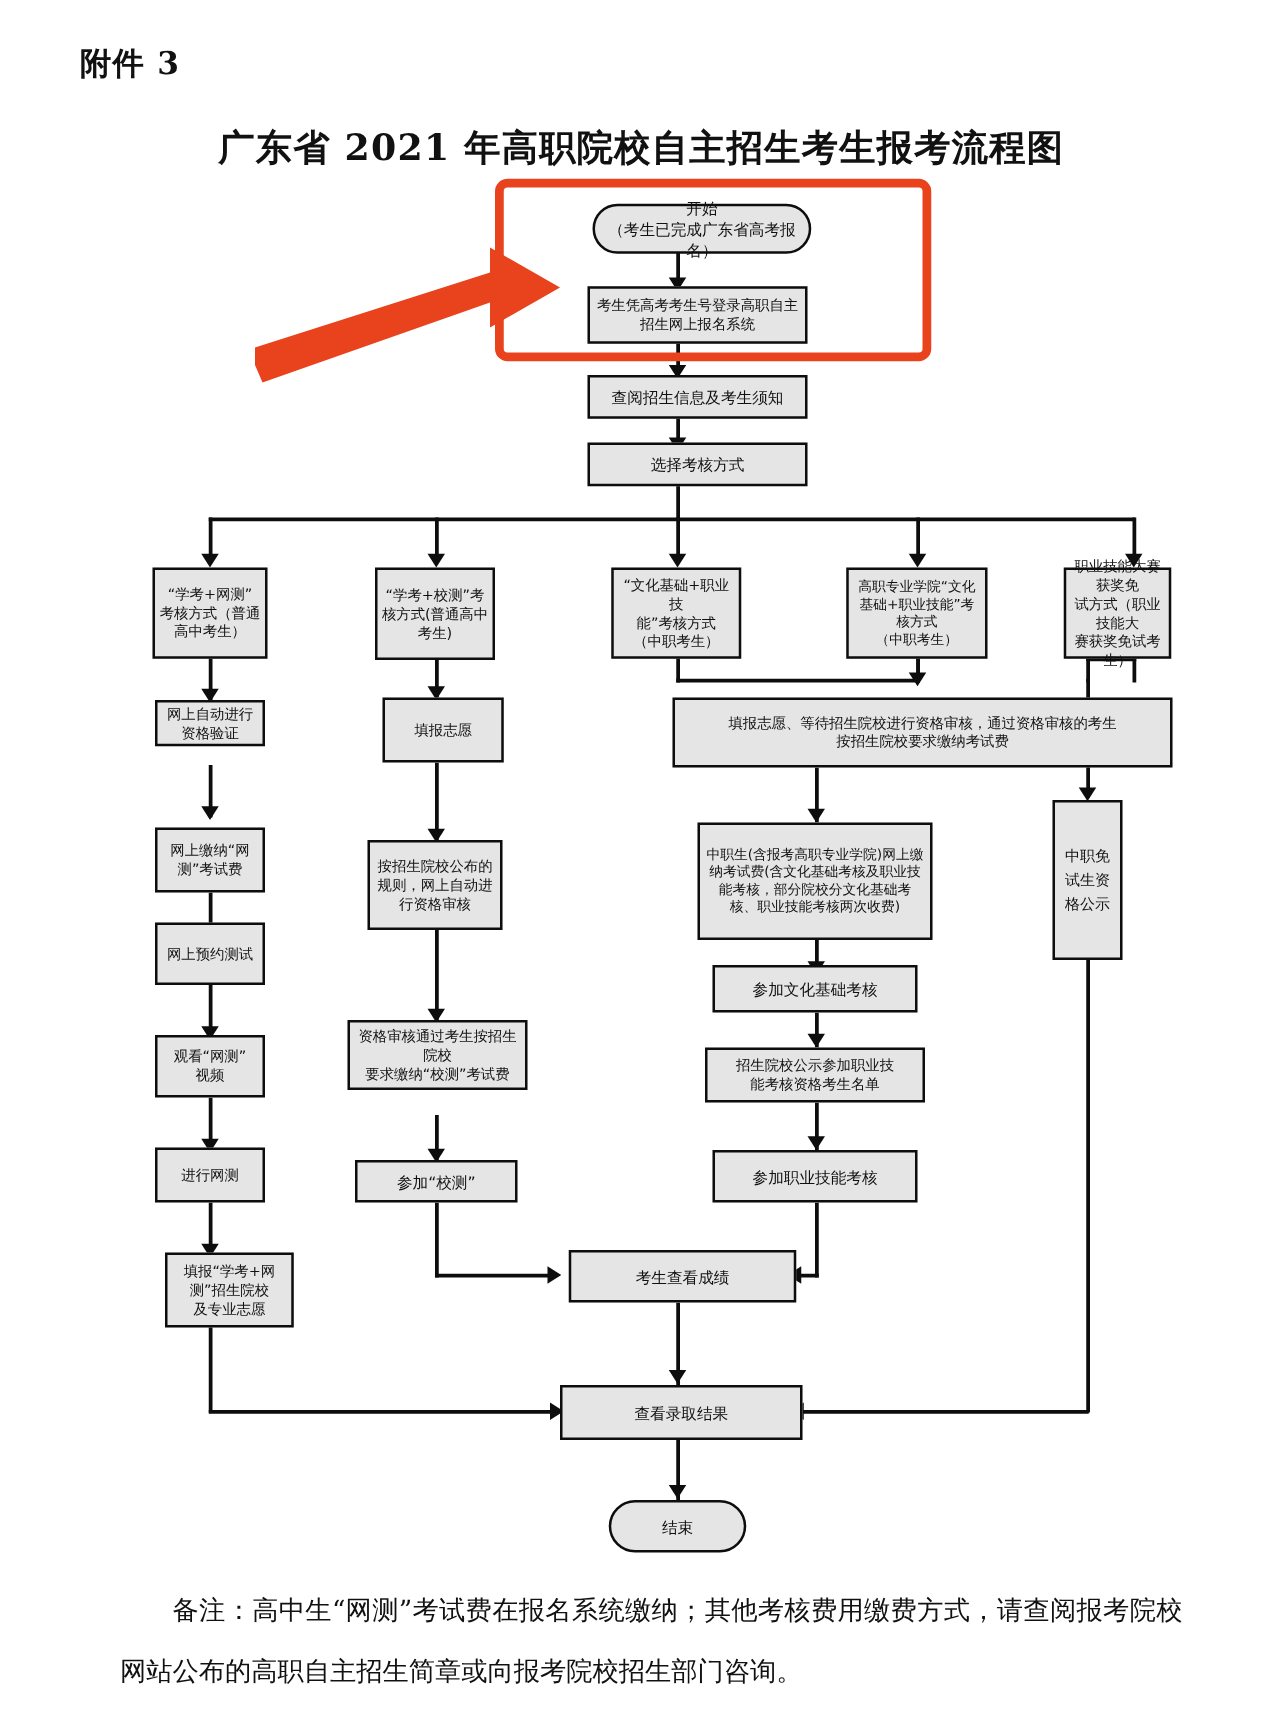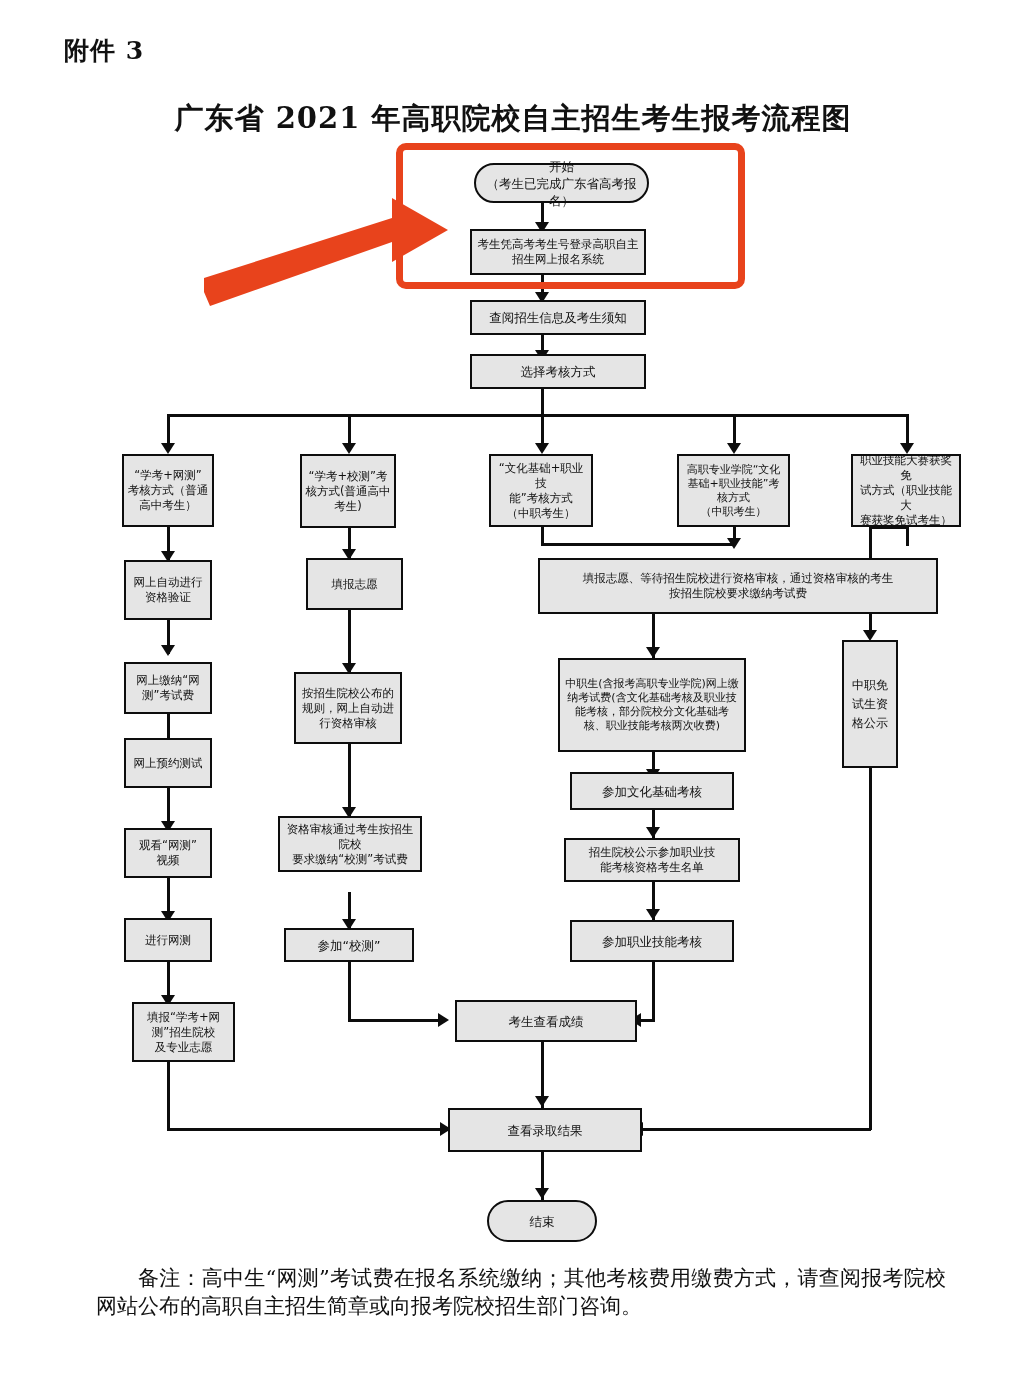--- a/index.html
+++ b/index.html
@@ -20,21 +20,21 @@
     font-family:"DejaVu Serif","Liberation Serif",serif;
   }
   .doc-title{
     position:absolute;left:0;top:99px;width:1026px;
     text-align:center;
     font-size:29px;font-weight:700;letter-spacing:1px;
     font-family:"DejaVu Serif","Liberation Serif",serif;
   }
   .footer-note{
     position:absolute;left:96px;top:1264px;width:850px;
-    font-size:21px;line-height:28px;
+    font-size:21px;line-height:49px;
     font-family:"DejaVu Serif","Liberation Serif",serif;
     text-indent:42px;
     text-align:justify;
   }
 
   
   .node{
     position:absolute;
     box-sizing:border-box;
     border:2.5px solid #0d0d0d;
@@ -215,27 +215,27 @@
     <span class="txt">“文化基础+职业技
 能”考核方式
 （中职考生）</span>
   </div>
   <div class="node tiny" style="left:677px;top:454px;width:113px;height:73px;">
     <span class="txt">高职专业学院“文化
 基础+职业技能”考
 核方式
 （中职考生）</span>
   </div>
-  <div class="node" style="left:851px;top:454px;width:110px;height:73px;">
+  <div class="node" style="left:851px;top:454px;width:86px;height:73px;">
     <span class="txt">职业技能大赛获奖免
 试方式（职业技能大
 赛获奖免试考生）</span>
   </div>
 
-  <div class="node" style="left:124px;top:560px;width:88px;height:60px;">
+  <div class="node" style="left:124px;top:560px;width:88px;height:37px;">
     <span class="txt">网上自动进行
 资格验证</span>
   </div>
   <div class="node" style="left:124px;top:662px;width:88px;height:52px;">
     <span class="txt">网上缴纳“网
 测”考试费</span>
   </div>
   <div class="node" style="left:124px;top:738px;width:88px;height:50px;">
     <span class="txt">网上预约测试</span>
   </div>

